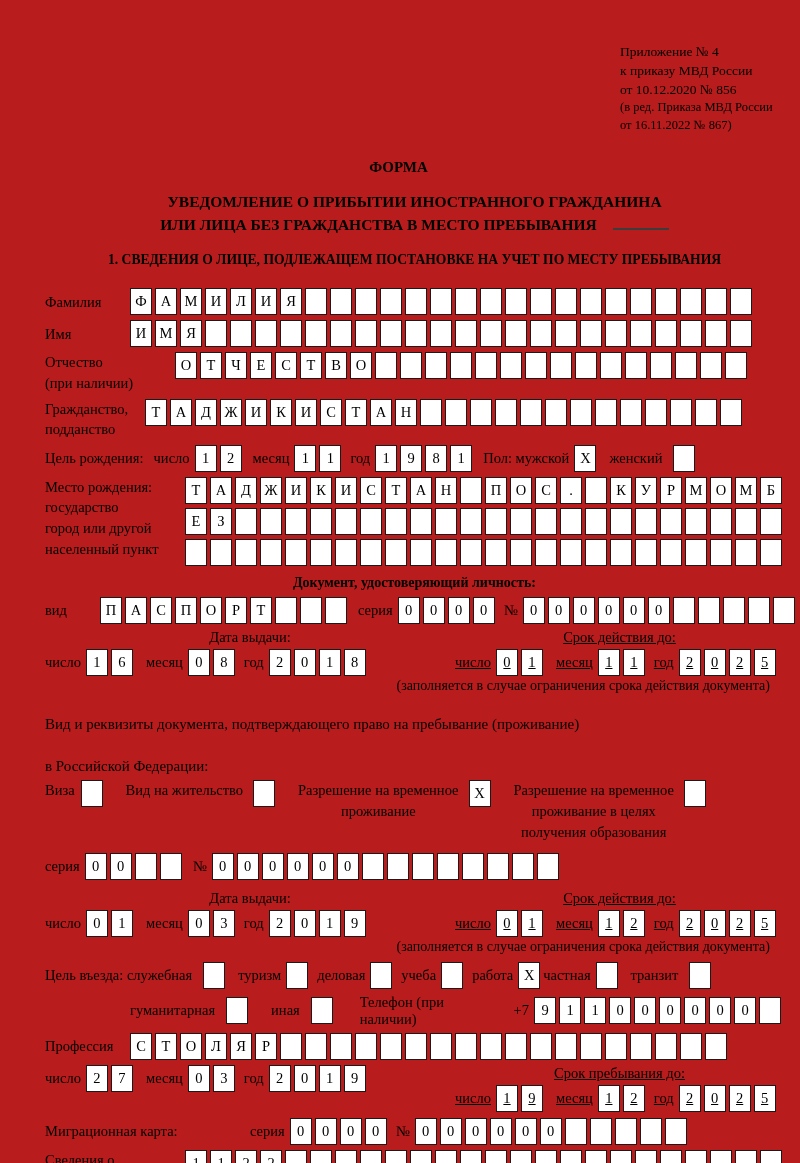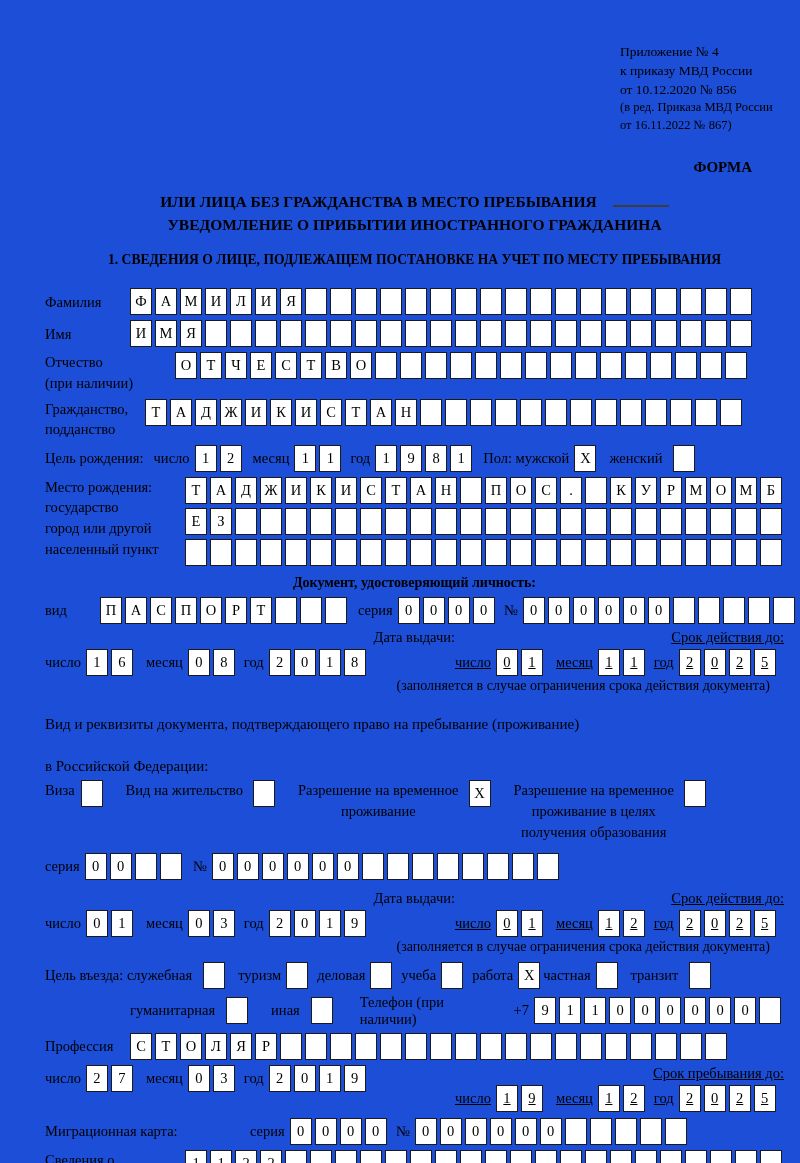--- a/index.html
+++ b/index.html
@@ -1,24 +1,24 @@
 <!DOCTYPE html>
 <html><head>
 <meta charset="utf-8">
 <style>
   html,body{margin:0;padding:0;background:#fff;}
   .page{
     width:800px;height:1163px;box-sizing:border-box;
-    padding:42px 16px 10px 45px;background:#1d4ed8;overflow:hidden;
+    padding:42px 16px 10px 45px;background:#b91c1c;overflow:hidden;
     font-family:"Liberation Serif",serif;color:#000;
   }
   
   .hdr{margin-left:575px;font-size:13.5px;line-height:1.42;}
   .hdr .small{font-size:12.5px;}
-  .forma{text-align:right;padding-right:32px;font-weight:bold;font-size:15px;margin:24px 0 14px;}
+  .forma{text-align:center;padding-right:32px;font-weight:bold;font-size:15px;margin:24px 0 14px;}
   .title{text-align:center;font-weight:bold;font-size:15.5px;line-height:1.5;margin:0 0 16px;}
   .blank-line{display:inline-block;width:56px;border-bottom:2.5px solid #3c3c3c;height:13px;margin-left:16px;}
   .sect{font-weight:bold;font-size:13.6px;text-align:center;margin:14px 0 20px;}
   
   .row{display:flex;align-items:center;margin-bottom:5px;}
   .row.top{align-items:flex-start;}
   .lbl{font-size:14.5px;white-space:pre-line;line-height:1.42;flex:0 0 auto;}
   .w55{flex-basis:55px;} .w85{flex-basis:85px;} .w100{flex-basis:100px;}
   .w130{flex-basis:130px;} .w140{flex-basis:140px;} .w205{flex-basis:205px;}
   .cells{display:flex;flex:0 0 auto;}
@@ -27,21 +27,21 @@
     margin-right:3px;text-align:center;font-size:14.5px;line-height:24px;background:#fff;
     flex:0 0 auto;
   }
   .stack > .cells{margin-bottom:4px;}
   .dlbl{font-size:14.5px;margin-right:5px;}
   .gap10{margin-left:10px;} .gap8{margin-left:8px;} .gap6{margin-left:6px;}
   .gap20{margin-left:20px;} .gap24{margin-left:24px;}
   
   .cols{display:flex;align-items:flex-start;margin-bottom:2px;}
   .col-l{flex:0 0 410px;} .col-r{flex:1;text-decoration:underline;}
-  .datehead{text-align:right;font-size:14.5px;margin-bottom:3px;}
+  .datehead{text-align:center;font-size:14.5px;margin-bottom:3px;}
   .dg{display:flex;align-items:center;}
   .note{font-size:14px;text-align:right;padding-right:14px;margin:1px 0 7px;}
   .intro{font-size:15px;line-height:1.6;margin-bottom:2px;margin-top:18px;}
   .opt-lbl{font-size:14.5px;white-space:pre-line;line-height:1.45;}
   .opt-lbl.center{text-align:center;}
   .dochead{font-weight:bold;font-size:14px;text-align:center;margin:4px 0 6px;}
   .mb10{margin-bottom:10px;}
 </style>
 </head>
 <body>
@@ -52,22 +52,22 @@
     <div>Приложение № 4</div>
     <div>к приказу МВД России</div>
     <div>от 10.12.2020 № 856</div>
     <div class="small">(в ред. Приказа МВД России</div>
     <div class="small">от 16.11.2022 № 867)</div>
   </div>
 
   <div class="forma">ФОРМА</div>
 
   <div class="title">
+    <div>УВЕДОМЛЕНИЕ О ПРИБЫТИИ ИНОСТРАННОГО ГРАЖДАНИНА</div>
     <div><span>ИЛИ ЛИЦА БЕЗ ГРАЖДАНСТВА В МЕСТО ПРЕБЫВАНИЯ</span><span class="blank-line"></span></div>
-    <div>УВЕДОМЛЕНИЕ О ПРИБЫТИИ ИНОСТРАННОГО ГРАЖДАНИНА</div>
   </div>
 
   <div class="sect">1. СВЕДЕНИЯ О ЛИЦЕ, ПОДЛЕЖАЩЕМ ПОСТАНОВКЕ НА УЧЕТ ПО МЕСТУ ПРЕБЫВАНИЯ</div>
 
   <div class="row">
     <span class="lbl w85">Фамилия</span>
     <span class="cells">
         <span class="cell">Ф</span>
         <span class="cell">А</span>
         <span class="cell">М</span>

